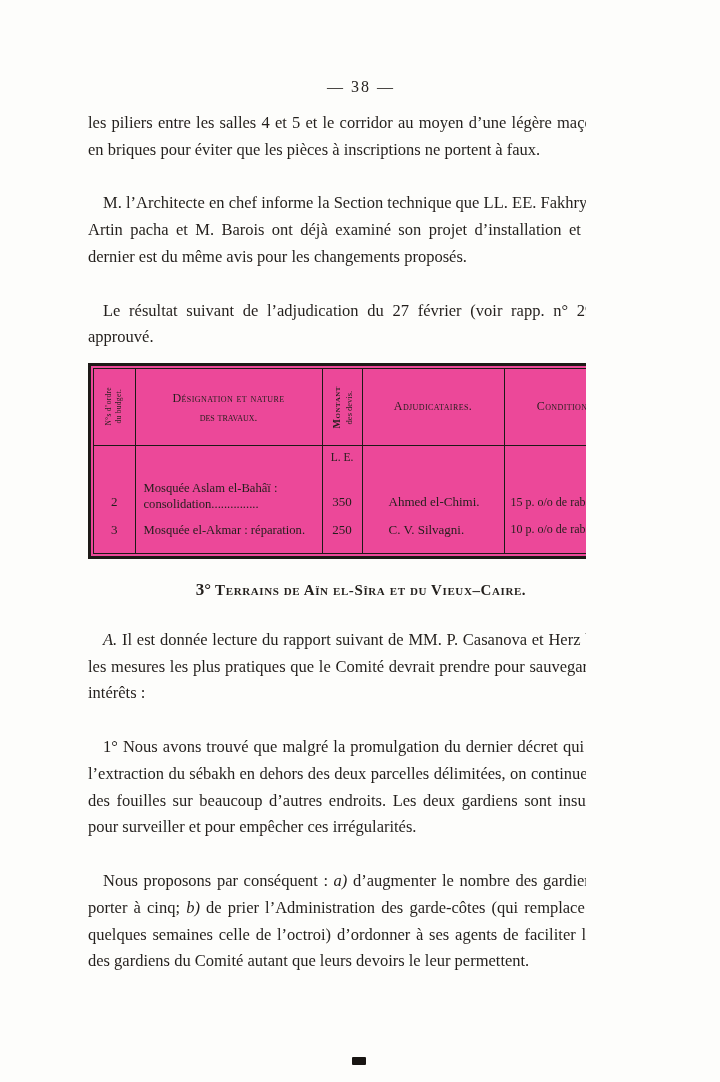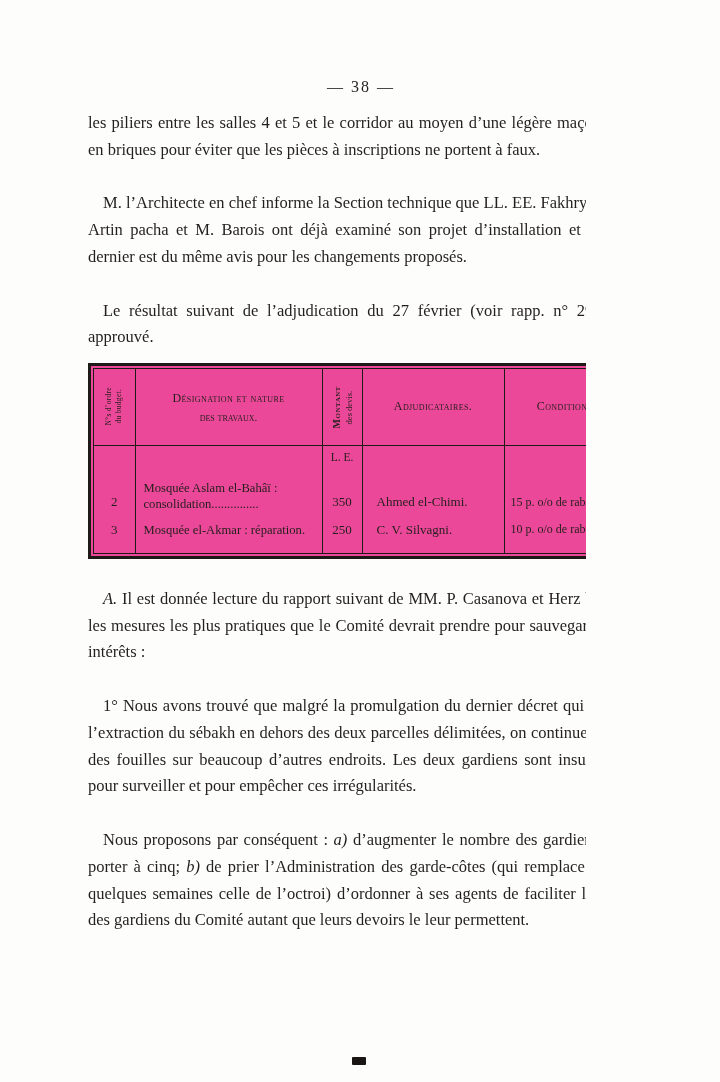--- a/index.html
+++ b/index.html
@@ -46,21 +46,21 @@
   .hdr2 .l2 { font-size: 11px; margin-top: 5px; }
   .hdr-plain { text-align: center; font-size: 12px; letter-spacing: 0.4px; }
 
   tbody td { font-size: 13px; }
   .le-row td { height: 24px; vertical-align: top; padding-top: 5px; text-align: center; font-size: 11.5px; }
   .row1 td { height: 48px; vertical-align: bottom; padding-bottom: 7px; }
   .row1 td.desig { vertical-align: middle; padding-top: 8px; padding-bottom: 2px; }
   .row2 td { height: 36px; vertical-align: top; padding-top: 5px; }
   td.center { text-align: center; }
   td.desig { font-size: 12.6px; line-height: 1.3; padding-left: 8px; padding-right: 4px; text-align: left; }
-  td.adj { padding-left: 14px; font-size: 13px; }
+  td.adj { padding-left: 26px; font-size: 13px; }
   td.cond { padding-left: 6px; font-size: 12px; }
 
   .ink-mark { position: absolute; left: 352px; top: 1057px; width: 14px; height: 8px; background: #181512; border-radius: 1px; }
 </style>
 </head>
 <body>
 
 <div class="page">
   <div class="content">
 
@@ -130,20 +130,24 @@
               <td class="desig">Mosquée el-Akmar : réparation.</td>
               <td class="center">250</td>
               <td class="adj">C. V. Silvagni.</td>
               <td class="cond">10 p. o/o de rabais.</td>
             </tr>
           </tbody>
         </table>
       </div>
     </div>
 
+    <div class="sec-heading sec3">
+      <span class="num">3°</span>
+      <span class="sec-label sc">Terrains de Aïn el-Sîra et du Vieux–Caire.</span>
+    </div>
 
     <p class="para indent"><span class="ital">A.</span><span> Il est donnée lecture du rapport suivant de MM. P. Casanova et Herz bey sur les mesures les plus pratiques que le Comité devrait prendre pour sauvegarder ses intérêts :</span></p>
 
 
     <p class="para indent">1° Nous avons trouvé que malgré la promulgation du dernier décret qui défend l’extraction du sébakh en dehors des deux parcelles délimitées, on continue à faire des fouilles sur beaucoup d’autres endroits. Les deux gardiens sont insuffisants pour surveiller et pour empêcher ces irrégularités.</p>
 
     <p class="para indent"><span>Nous proposons par conséquent : </span><span class="ital">a)</span><span> d’augmenter le nombre des gardiens et le porter à cinq; </span><span class="ital">b)</span><span> de prier l’Administration des garde-côtes (qui remplace depuis quelques semaines celle de l’octroi) d’ordonner à ses agents de faciliter la tâche des gardiens du Comité autant que leurs devoirs le leur permettent.</span></p>
 
   </div>
 

